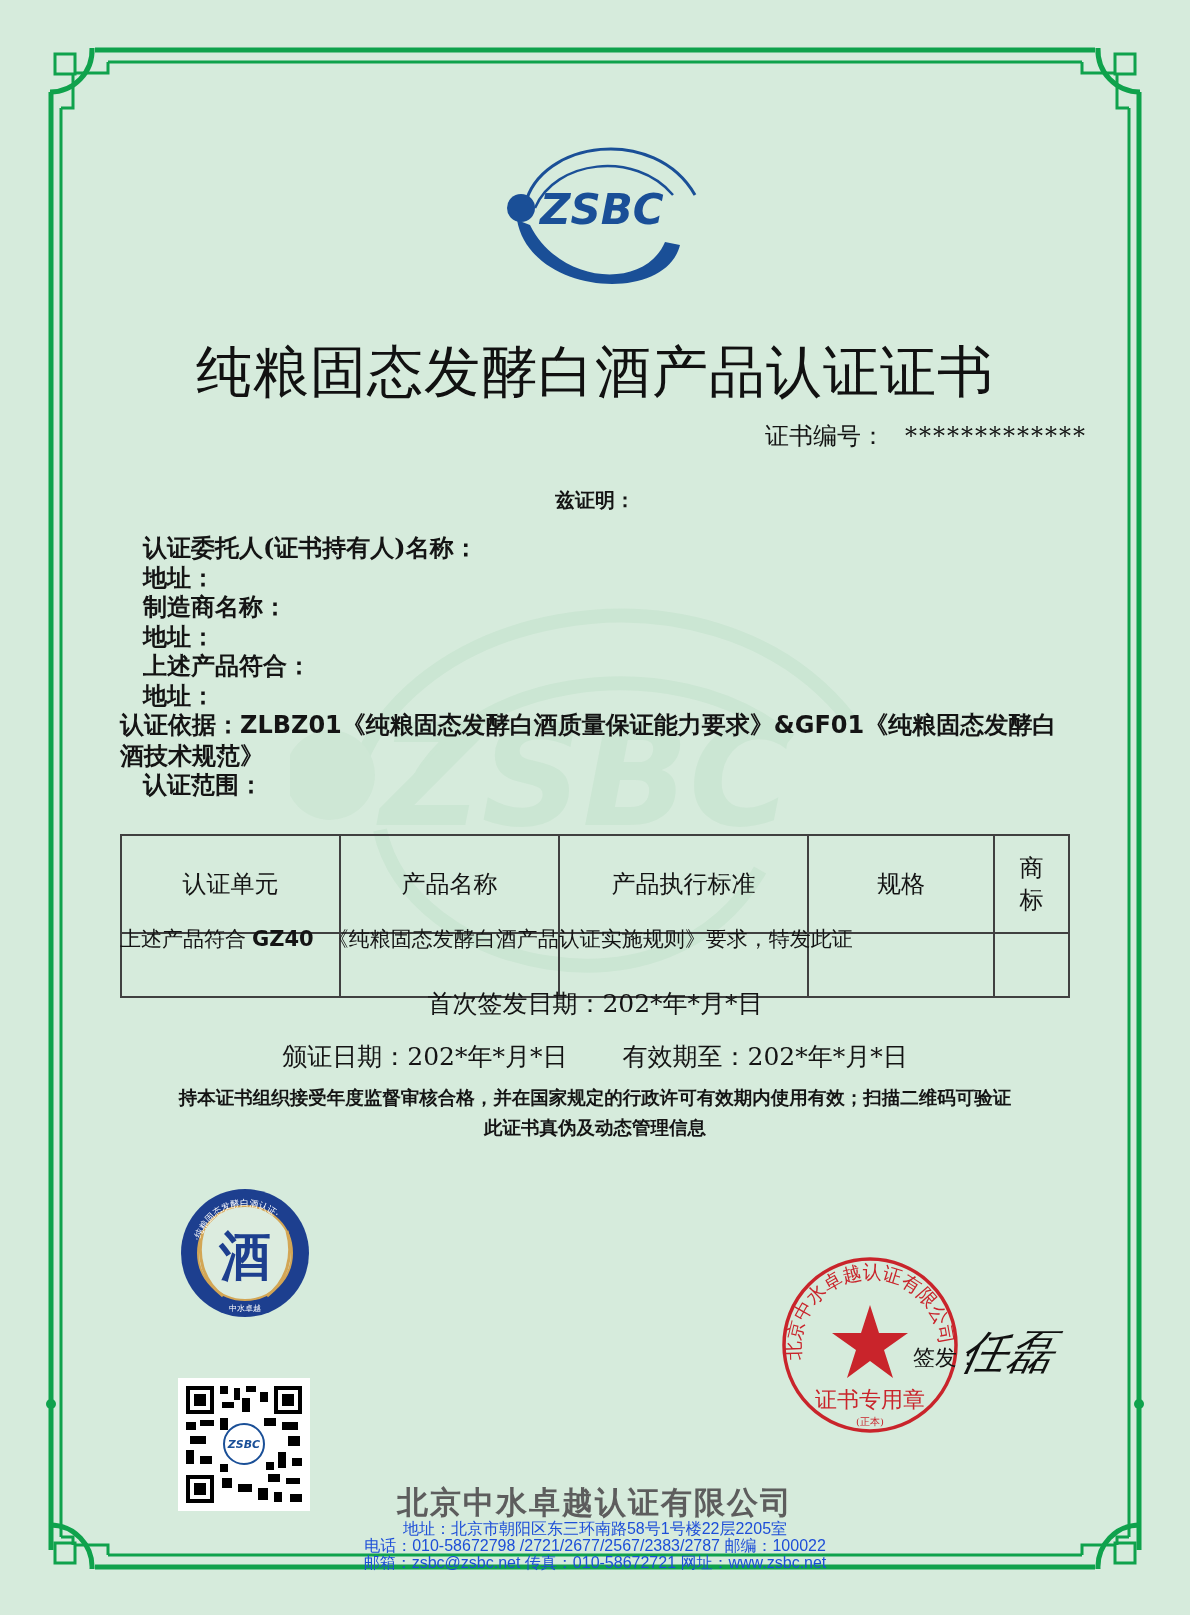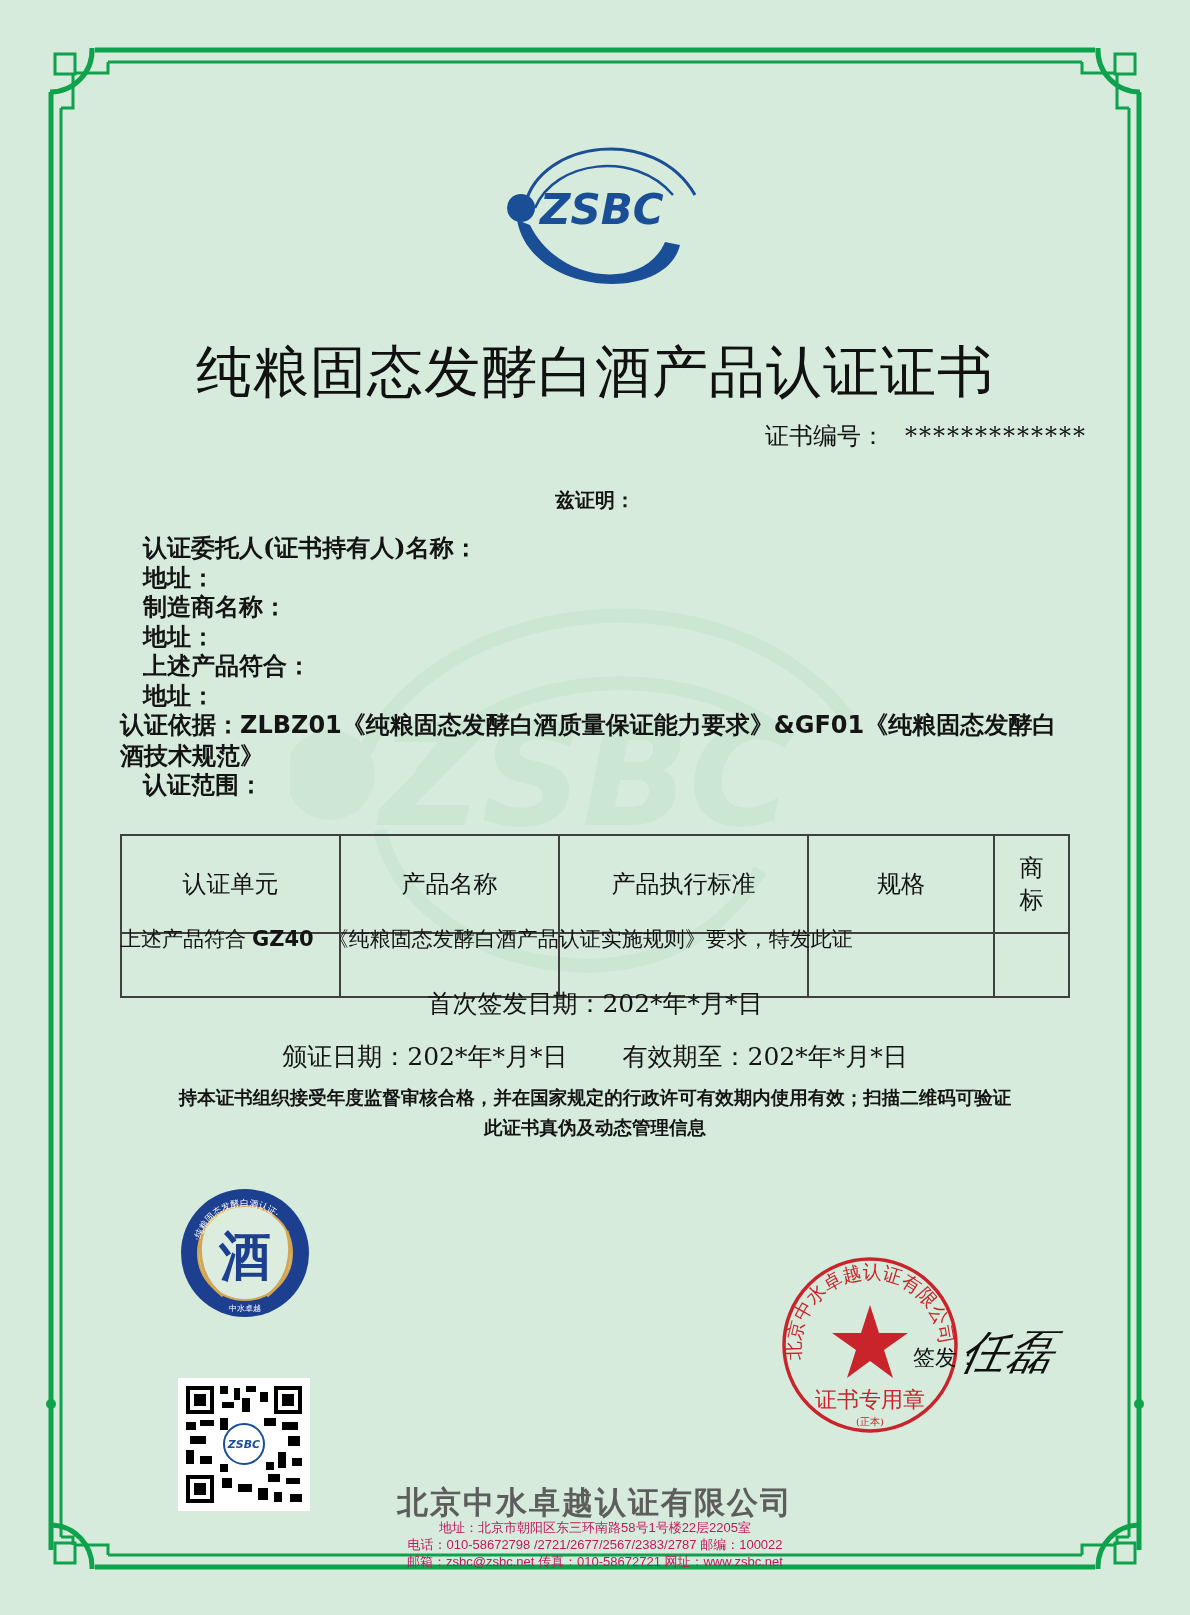--- a/index.html
+++ b/index.html
@@ -27,21 +27,21 @@
   .dates { position:absolute; left:0; width:1190px; top:1040px; text-align:center; font-size:25px; }
   .dates .gap { display:inline-block; width:55px; }
   .note { position:absolute; left:120px; width:950px; top:1083px; text-align:center; font-size:18.5px; font-weight:bold; line-height:30px; }
   .badge { position:absolute; left:178px; top:1186px; width:134px; height:134px; }
   .qr { position:absolute; left:178px; top:1378px; width:132px; height:133px; background:#fff; }
   .seal { position:absolute; left:780px; top:1255px; width:180px; height:180px; }
   .sign-label { position:absolute; left:913px; top:1343px; font-size:22px; font-family:"DejaVu Sans", sans-serif; }
   .signature { position:absolute; left:962px; top:1322px; font-size:46px; font-style:italic; font-family:"DejaVu Serif", serif; color:#111; transform:skewX(-12deg); }
   .company { position:absolute; left:0; width:1190px; top:1482px; text-align:center; font-family:"DejaVu Sans", sans-serif;
              font-size:31px; font-weight:bold; color:#5d5d5d; letter-spacing:2px; }
-  .contact { position:absolute; left:0; width:1190px; text-align:center; font-family:"Liberation Sans", sans-serif; font-size:13px; color:#be185d; }
+  .contact { position:absolute; left:0; width:1190px; text-align:center; font-family:"Liberation Sans", sans-serif; font-size:16px; color:#1d4ed8; }
 </style>
 </head>
 <body>
 
 <svg class="frame-svg" width="1190" height="1615" viewBox="0 0 1190 1615">
   <g fill="none" stroke="#0fa24c">
 
     <line x1="95" y1="50" x2="1095" y2="50" stroke-width="5"></line>
     <line x1="95" y1="1567" x2="1095" y2="1567" stroke-width="5"></line>
     <line x1="51" y1="92" x2="51" y2="1550" stroke-width="5"></line>

